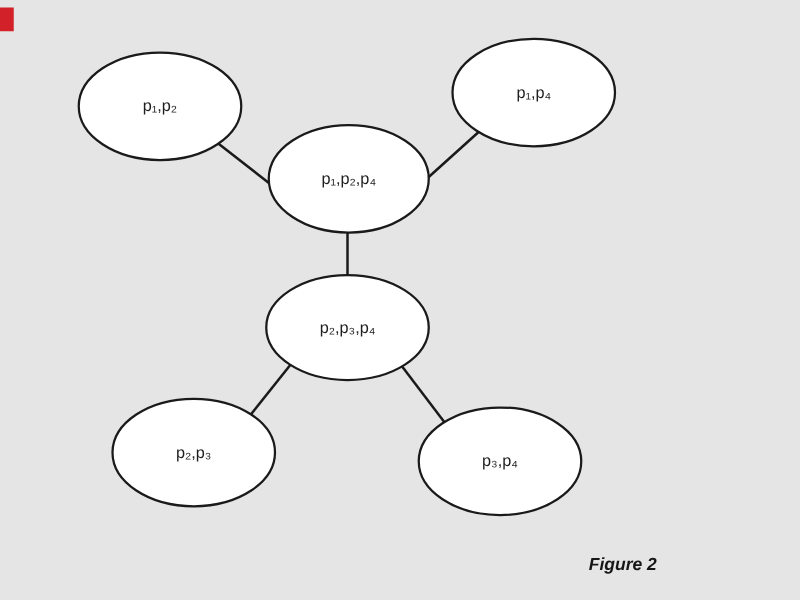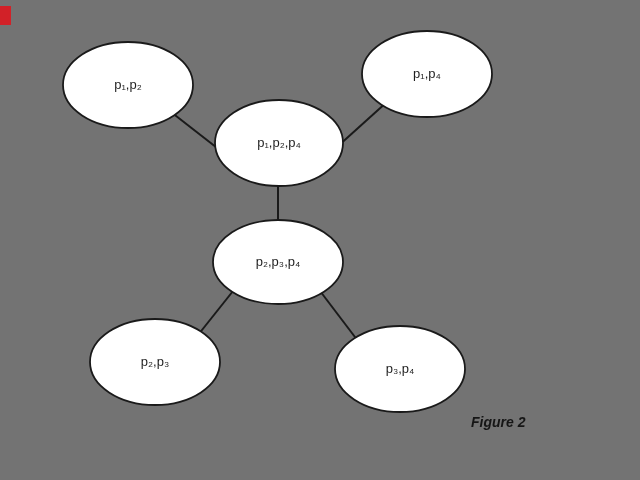--- a/index.html
+++ b/index.html
@@ -4,21 +4,21 @@
 <style>
   html, body {
     margin: 0;
     padding: 0;
     background: #ffffff;
   }
   .canvas {
     position: relative;
     width: 640px;
     height: 480px;
-    background: #737373;
+    background: #e5e5e5;
     overflow: hidden;
     font-family: "Liberation Sans", "DejaVu Sans", sans-serif;
   }
   .corner-marker {
     position: absolute;
     left: 0;
     top: 6px;
     width: 11px;
     height: 19px;
   }
@@ -30,21 +30,21 @@
     height: 480px;
   }
   #diagram text {
     font-family: "Liberation Sans", "DejaVu Sans", sans-serif;
     font-size: 13px;
     fill: #1f1f1f;
   }
   .figure-caption {
     position: absolute;
     left: 471px;
-    top: 414px;
+    top: 443px;
     font-size: 14px;
     font-weight: bold;
     font-style: italic;
     color: #161616;
     white-space: nowrap;
   }
 </style>
 </head>
 <body>
 

